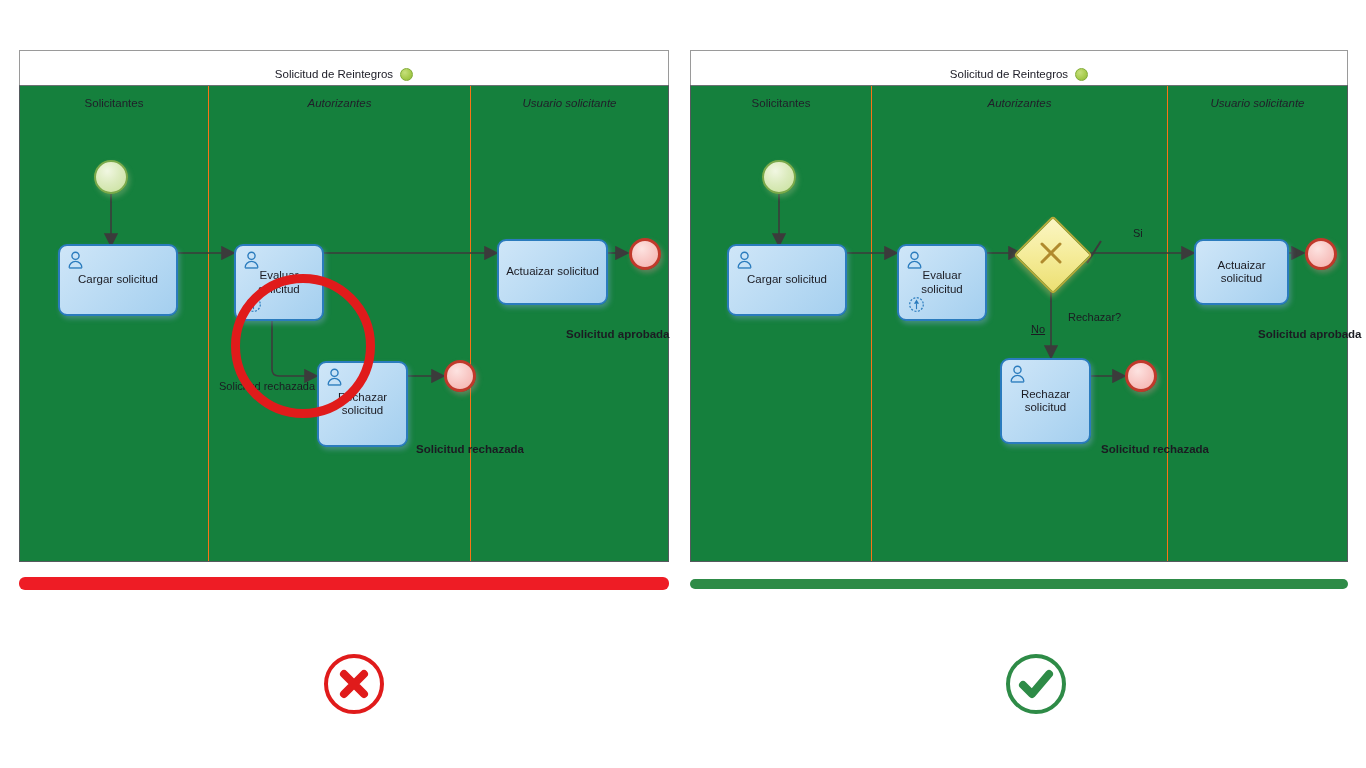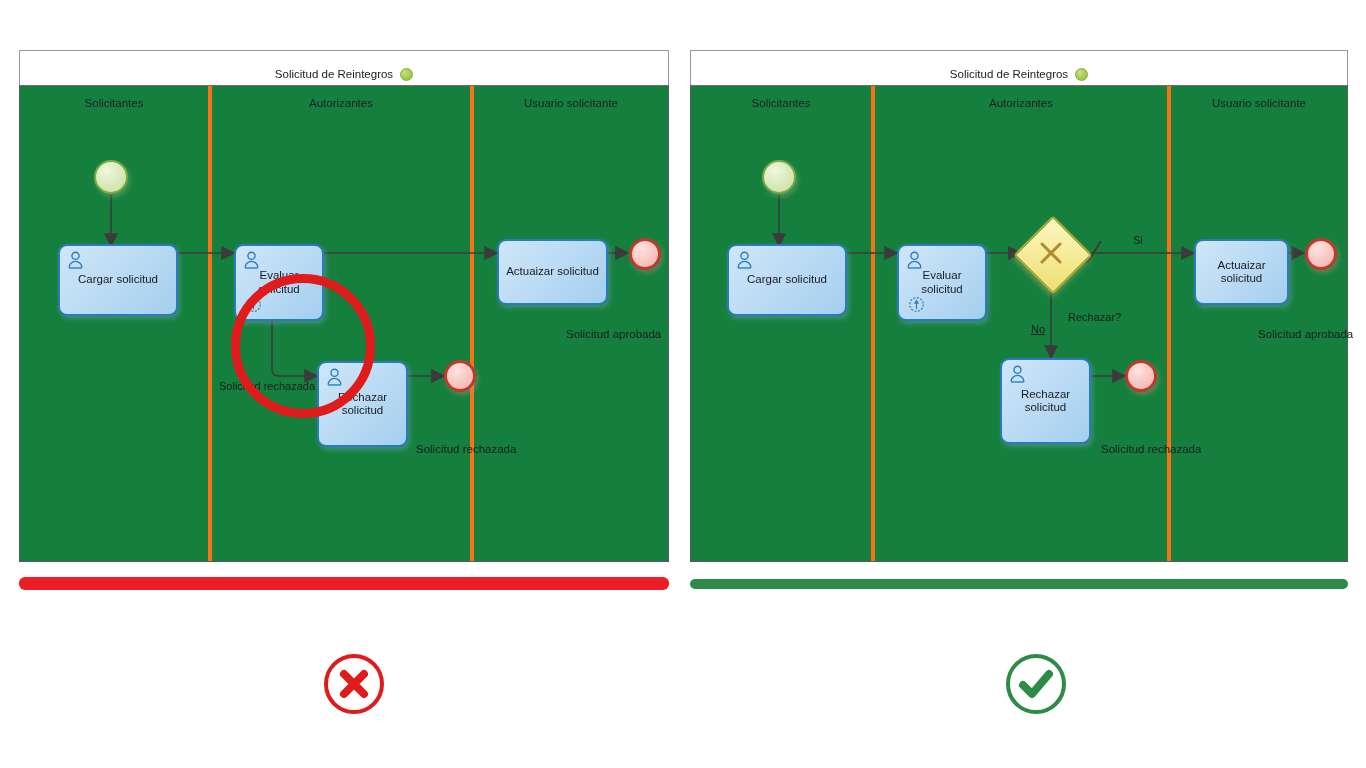--- a/index.html
+++ b/index.html
@@ -33,21 +33,21 @@
     position:absolute;left:0;top:35px;right:0;bottom:0;
     border:1px solid #555a5e;
     border-top:1px solid #6d7174;
     box-sizing:border-box;
     background:#15803d;
   }
   .lane{
     position:absolute;top:0;bottom:0;
     box-sizing:border-box;
   }
-  .lane + .lane{border-left:4px solid #f97316;}
+  .lane + .lane{border-left:1px solid #f97316;font-style:italic;}
   .lane-label{
     position:absolute;top:11px;left:0;right:0;
     text-align:center;font-size:11.5px;color:#20202a;
   }
 
   
   .node{position:absolute;box-sizing:border-box;}
 
   .task{
     border:2px solid #2a7bbd;
@@ -95,21 +95,21 @@
     display:flex;align-items:center;justify-content:center;
     pointer-events:none;
   }
 
   
   .edge-svg{position:absolute;left:0;top:0;overflow:visible;pointer-events:none;}
   .flow-label{
     position:absolute;font-size:11px;color:#1b1b22;white-space:nowrap;
   }
   .event-label{
-    position:absolute;font-size:11.5px;color:#1b1b22;white-space:nowrap;
+    position:absolute;font-size:11.5px;color:#1b1b22;white-space:nowrap;font-weight:bold;
   }
 
   
   .annot-circle{
     position:absolute;border-radius:50%;
     border:9px solid #e01b1b;
     box-sizing:border-box;
   }
 
   
@@ -289,21 +289,21 @@
       <div class="gateway-wrap" style="left:334px;top:141px;width:52px;height:52px;">
         <div class="gateway"></div>
         <div class="gateway-x">
           <svg width="34" height="34" viewBox="0 0 34 34">
             <path d="M8,8 L26,26 M26,8 L8,26" stroke="#b08a2e" stroke-width="3" stroke-linecap="round"></path>
           </svg>
         </div>
       </div>
       <div class="flow-label" style="left:377px;top:225px;">Rechazar?</div>
 
-      <div class="flow-label" style="left:442px;top:148px;">Si</div>
+      <div class="flow-label" style="left:442px;top:141px;">Si</div>
       <div class="flow-label" style="left:340px;top:237px;text-decoration:underline;">No</div>
 
       <div class="node task" style="left:309px;top:272px;width:91px;height:86px;">
         <svg class="task-user-icon" viewBox="0 0 20 22">
           <circle cx="10" cy="5.5" r="4.2" fill="none" stroke="#2a7bbd" stroke-width="1.6"></circle>
           <path d="M2.5,19.5 a7.5,7.5 0 0 1 15,0" fill="none" stroke="#2a7bbd" stroke-width="1.6"></path>
           <line x1="2.5" y1="19.8" x2="17.5" y2="19.8" stroke="#2a7bbd" stroke-width="1.6"></line>
         </svg>
         <span class="task-label">Rechazar solicitud</span>
       </div>

